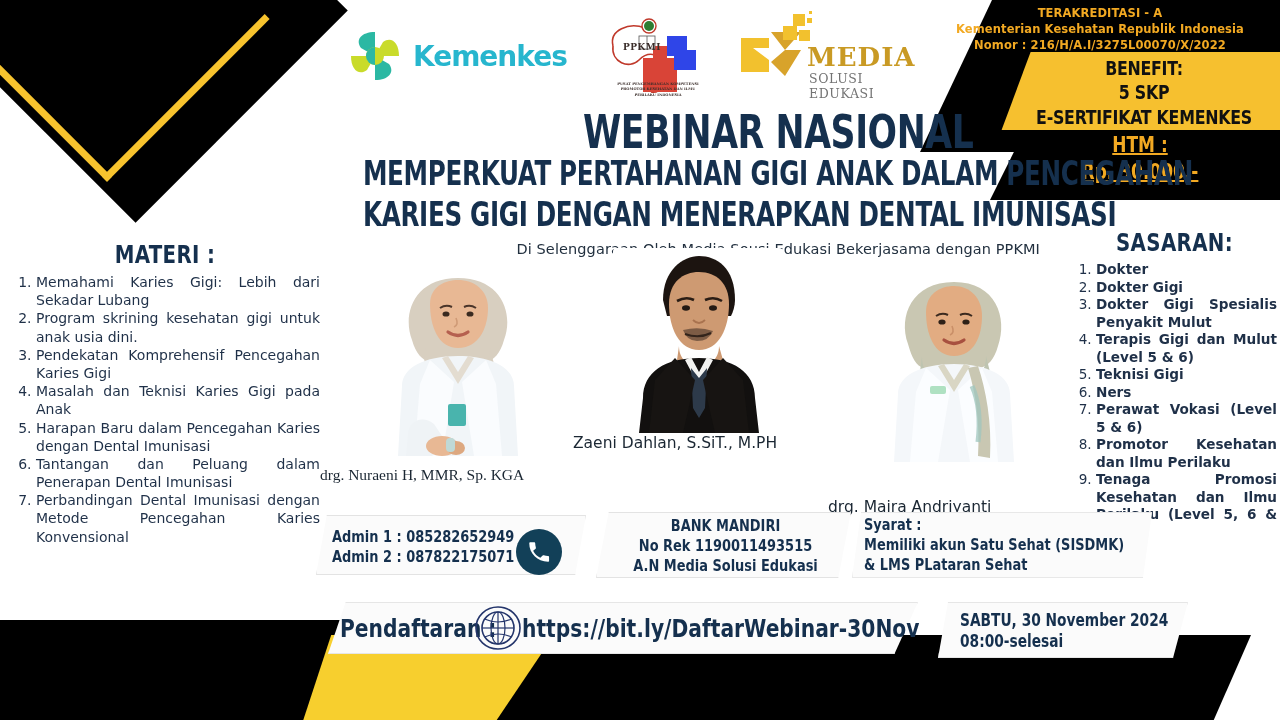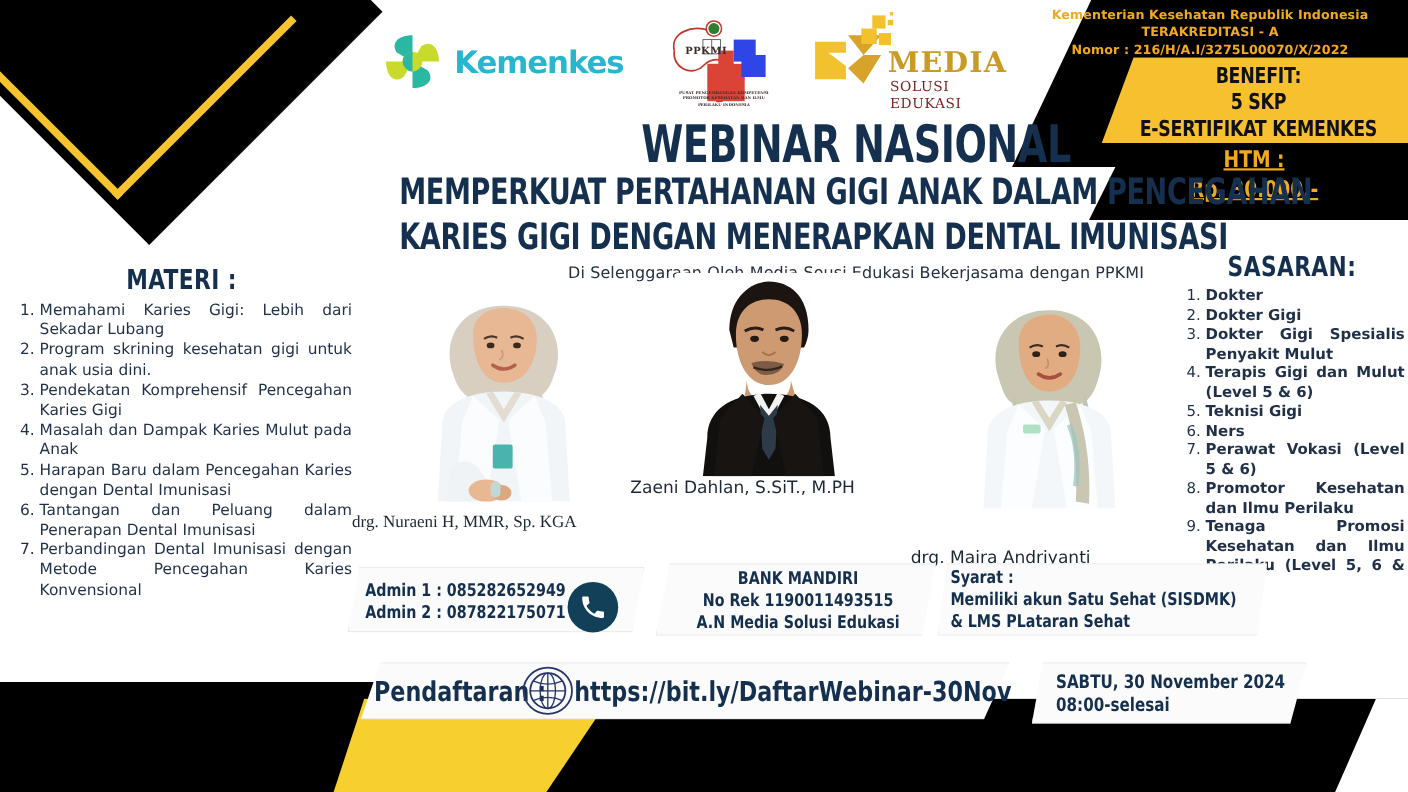--- a/index.html
+++ b/index.html
@@ -103,21 +103,21 @@
   }
   .logo-media { position:absolute; left:395px; top:2px; width:170px; height:92px; }
   .media-word {
     position:absolute; left:72px; top:32px;
     font-family:"DejaVu Serif","Liberation Serif",serif;
     font-weight:bold; font-size:26px; color:#C99A24; letter-spacing:1px;
   }
   .media-sub {
     position:absolute; left:74px; top:61px;
     font-family:"DejaVu Serif","Liberation Serif",serif;
-    font-size:12.5px; color:#7f1d1d; letter-spacing:0.6px;
+    font-size:12.5px; color:#737373; letter-spacing:0.6px;
   }
 
   
   .title-block { position:absolute; left:300px; top:108px; width:740px; text-align:right; }
   .t-main {
     font-family:"DejaVu Sans Condensed","Liberation Sans Narrow","Liberation Sans",sans-serif;
     font-weight:bold; color:#15304E; font-size:47px; line-height:1.0;
     letter-spacing:-0.5px; transform:scaleX(0.82); transform-origin:center;
   }
   .t-sub1, .t-sub2 {
@@ -215,22 +215,22 @@
 </head>
 <body>
 
 <div class="stage">
 
   <div class="tl-black"></div>
   <div class="tl-chevron"></div>
 
   <div class="akred-black"></div>
   <div class="akred-text">
+    <div>TERAKREDITASI - A</div>
     <div>Kementerian Kesehatan Republik Indonesia</div>
-    <div>TERAKREDITASI - A</div>
     <div>Nomor : 216/H/A.I/3275L00070/X/2022</div>
   </div>
 
   <div class="benefit-yellow"></div>
   <div class="benefit-text">
     <div>BENEFIT:</div>
     <div>5 SKP</div>
     <div>E-SERTIFIKAT KEMENKES</div>
   </div>
 
@@ -294,21 +294,21 @@
     <div class="t-sub2">KARIES GIGI DENGAN MENERAPKAN DENTAL IMUNISASI</div>
     <div class="t-org">Di Selenggaraan Oleh Media Sousi Edukasi Bekerjasama dengan PPKMI</div>
   </div>
 
   <div class="materi">
     <div class="col-head">MATERI :</div>
     <ol class="lst">
       <li>Memahami Karies Gigi: Lebih dari Sekadar Lubang</li>
       <li>Program skrining kesehatan gigi untuk anak usia dini.</li>
       <li>Pendekatan Komprehensif Pencegahan Karies Gigi</li>
-      <li>Masalah dan Dampak Karies Mulut pada Anak</li>
+      <li>Masalah dan Teknisi Karies Gigi pada Anak</li>
       <li>Harapan Baru dalam Pencegahan Karies dengan Dental Imunisasi</li>
       <li>Tantangan dan Peluang dalam Penerapan Dental Imunisasi</li>
       <li>Perbandingan Dental Imunisasi dengan Metode Pencegahan Karies Konvensional</li>
     </ol>
   </div>
 
   <div class="sasaran">
     <div class="col-head">SASARAN:</div>
     <ol class="lst">
       <li>Dokter</li>

